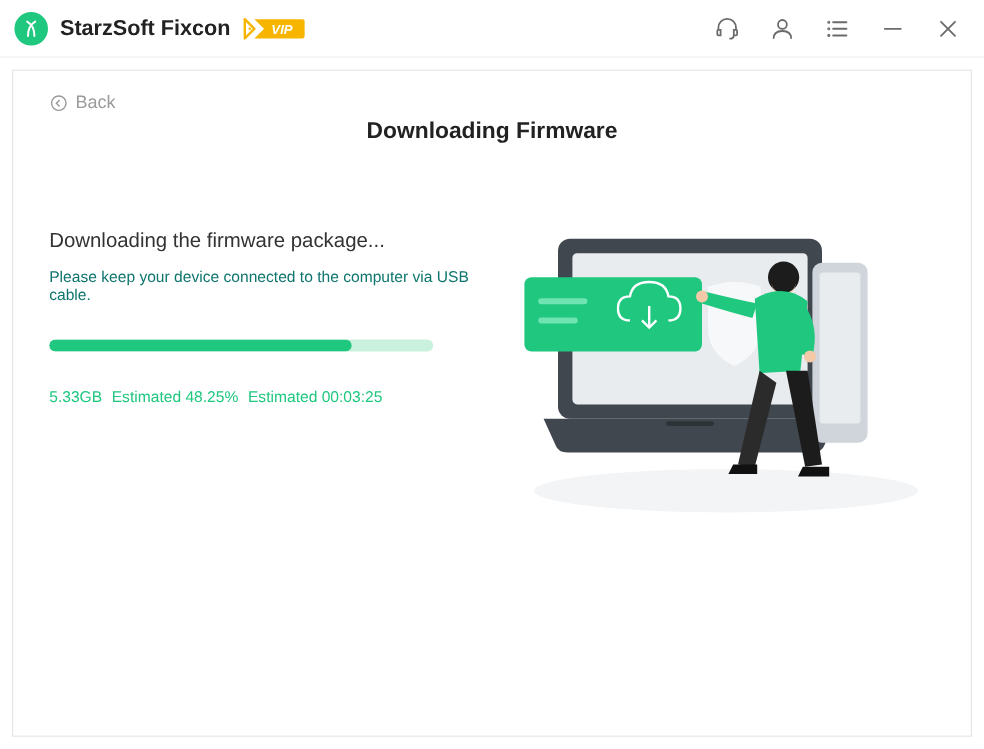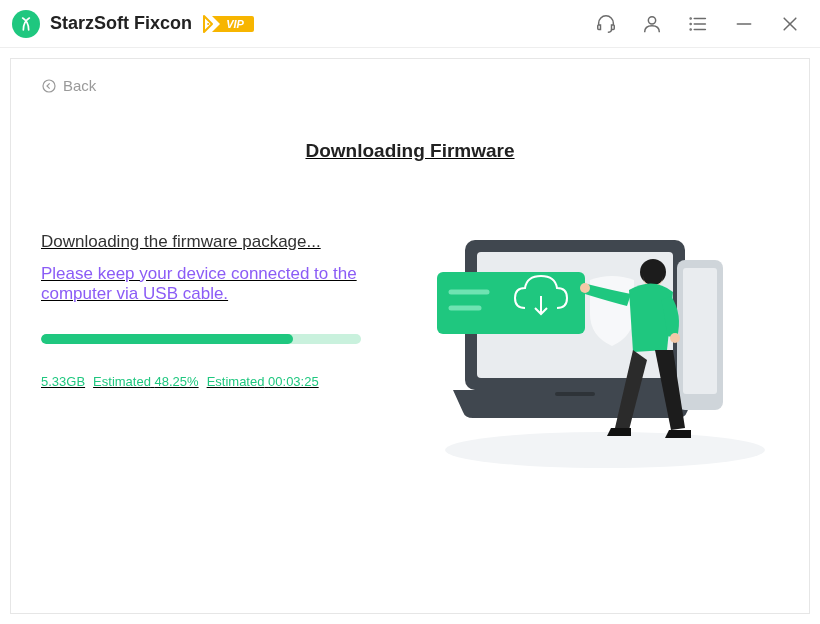--- a/index.html
+++ b/index.html
@@ -53,57 +53,55 @@
     width: 100%;
     height: calc(624px - 48px);
     padding: 10px;
   }
   .content {
     width: 100%;
     height: 100%;
     border: 1px solid #e6e6e6;
     position: relative;
     padding: 18px 30px 0 30px;
-    text-decoration: underline;
   }
   .back-link {
     display: inline-flex;
     align-items: center;
     color: #9a9a9a;
     font-size: 15px;
     cursor: pointer;
     gap: 6px;
   }
   .back-link svg { stroke: #9a9a9a; }
 
   .page-title {
     text-align: center;
     font-size: 19px;
     font-weight: 700;
     color: #222;
-    margin-top: 42px;
   }
 
   .main-row {
     display: flex;
     margin-top: 70px;
     gap: 24px;
     align-items: flex-start;
   }
   .left-col {
     flex: 0 0 360px;
   }
   .dl-heading {
     font-size: 17px;
     color: #333;
     font-weight: 500;
   }
   .dl-sub {
-    font-size: 17px;
-    color: #8b5cf6;
+    font-size: 13px;
+    color: #0f766e;
     margin-top: 12px;
   }
   .progress-wrap {
     margin-top: 30px;
     width: 320px;
     height: 10px;
     border-radius: 6px;
     background: #c9f1dd;
     overflow: hidden;
   }

